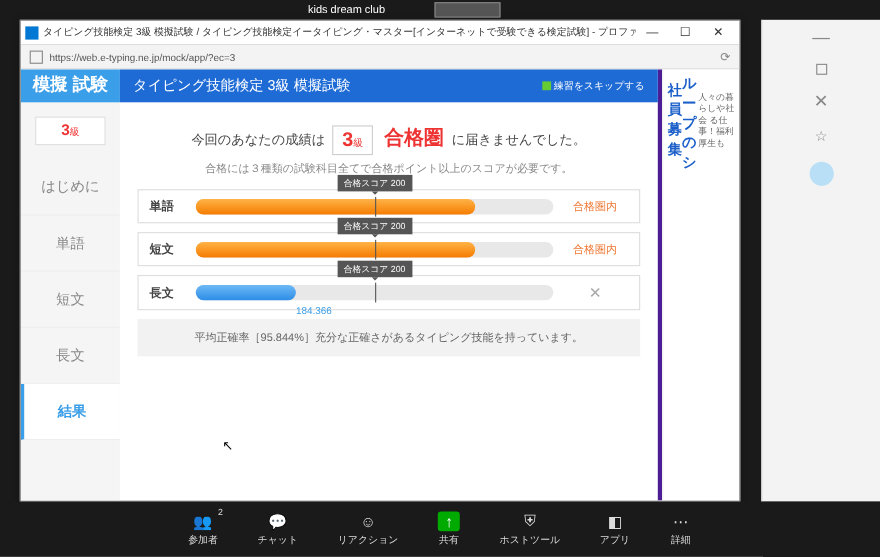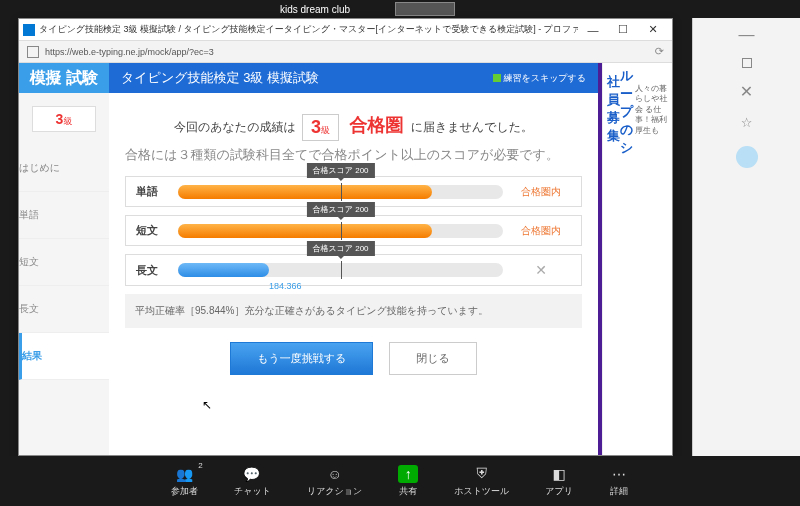--- a/index.html
+++ b/index.html
@@ -17,47 +17,47 @@
 .url-text{font-size:9px;color:#555;flex:1}
 .url-right{display:flex;gap:8px}
 .url-right span{color:#888;font-size:11px}
 .edge-content{display:flex;height:calc(100% - 44px);overflow:hidden}
 .app-area{flex:1;background:#fff;display:flex;border-right:4px solid #4c1d95}
 .app-sidebar{width:90px;background:#f5f5f5;display:flex;flex-direction:column}
 .logo-block{background:#3b9ee8;color:#fff;font-size:16px;font-weight:bold;padding:6px 8px;text-align:center;line-height:1.1}
 .level-block{background:#fff;border:1px solid #ddd;text-align:center;padding:3px;margin:13px}
 .level-text{color:#e33;font-size:14px;font-weight:bold}
 .level-sub{font-size:9px;color:#e33}
-.sb-item{padding:16px 0;font-size:10px;color:#888;border-bottom:1px solid #eee}
+.sb-item{padding:16px 0;text-align:center;font-size:13px;color:#888;border-bottom:1px solid #eee}
 .sb-item.active{background:#fff;color:#3b9ee8;font-weight:bold;border-left:3px solid #3b9ee8}
 .app-main{flex:1;display:flex;flex-direction:column}
 .app-header{background:#1e6bd6;color:#fff;padding:6px 12px;display:flex;align-items:center;justify-content:space-between}
 .app-header-title{font-size:13px}
 .app-header-skip{font-size:9px;display:flex;align-items:center;gap:3px}
 .skip-dot{width:8px;height:8px;background:#6c3}
 .app-body{padding:10px 16px;flex:1;overflow:auto}
 .result-line{text-align:center;font-size:12px;color:#444;margin:10px 0 5px}
 .result-badge{display:inline-block;background:#fff;border:1px solid #ccc;padding:2px 8px;margin:0 3px;vertical-align:middle}
 .result-badge .num{color:#e33;font-size:18px;font-weight:bold}
 .result-badge .sub{color:#e33;font-size:9px}
 .result-pass{color:#e33;font-size:18px;font-weight:bold;margin:0 4px}
-.result-note{font-size:13px;color:#888;margin-bottom:12px}
+.result-note{text-align:center;font-size:10px;color:#888;margin-bottom:12px}
 .score-row{border:1px solid #ddd;padding:7px 10px;margin-bottom:8px;position:relative;display:flex;align-items:center;gap:8px}
 .score-label{width:34px;font-size:11px;color:#444;font-weight:bold}
 .score-bar-wrap{flex:1;height:14px;background:#e8e8e8;border-radius:7px;position:relative;overflow:visible}
 .score-bar{height:100%;border-radius:7px;background:linear-gradient(#ffb347,#f57c00)}
 .score-bar.blue{background:linear-gradient(#6eb9f7,#2d8de6)}
 .score-marker{position:absolute;top:-22px;left:50%;transform:translateX(-50%);background:#555;color:#fff;font-size:8px;padding:2px 6px;white-space:nowrap}
 .score-marker:after{content:"";position:absolute;top:100%;left:50%;transform:translateX(-50%);border:3px solid transparent;border-top-color:#555}
 .score-tick{position:absolute;top:-2px;bottom:-2px;width:1px;background:#555;left:50%}
 .score-val{position:absolute;top:18px;left:28%;font-size:9px;color:#3b9ee8;font-weight:normal}
 .score-status{width:60px;text-align:center;font-size:10px}
 .st-pass{color:#e73}
 .st-fail{color:#aaa;font-size:14px}
-.summary-row{background:#f2f2f2;padding:10px;text-align:left;font-size:10px;color:#666;margin-bottom:14px}
+.summary-row{background:#f2f2f2;padding:10px;text-align:center;font-size:10px;color:#666;margin-bottom:14px}
 .btn-row{display:flex;justify-content:center;gap:16px}
 .btn{padding:8px 26px;font-size:11px;border:1px solid #ccc;cursor:pointer}
 .btn-primary{background:linear-gradient(#4aa3f0,#1e78d6);color:#fff;border-color:#1e78d6}
 .btn-secondary{background:#fff;color:#666}
 .ad-pane{width:70px;background:#fff;padding:4px;display:flex;flex-direction:row;border-left:1px solid #eee}
 .ad-img{flex:1;background:linear-gradient(#cfe8f5,#e8f2e0);display:flex;flex-direction:column;justify-content:center;overflow:hidden}
 .ad-big{font-size:28px;font-weight:bold;color:#222;line-height:1;text-align:center;writing-mode:vertical-rl;margin:0 auto}
 .ad-link1{color:#1a5fc9;font-size:13px;font-weight:bold;margin-top:6px}
 .ad-link2{color:#1a5fc9;font-size:13px;font-weight:bold}
 .ad-desc{font-size:8px;color:#666;margin-top:17px;line-height:1.3}
@@ -154,24 +154,20 @@
                 <div class="score-bar-wrap">
                   <div class="score-marker">合格スコア 200</div>
                   <div class="score-tick"></div>
                   <div class="score-bar blue" style="width:28%"></div>
                   <div class="score-val">184.366</div>
                 </div>
                 <div class="score-status st-fail">✕</div>
               </div>
             </div>
           <div class="summary-row">平均正確率［95.844%］充分な正確さがあるタイピング技能を持っています。</div>
-          <div class="btn-row">
-            <div class="btn btn-primary">もう一度挑戦する</div>
-            <div class="btn btn-secondary">閉じる</div>
-          </div>
         </div>
       </div>
     </div>
     <div class="ad-pane">
       <div class="ad-img">
         <div class="ad-big">正社員募</div>
       </div>
       <div class="ad-link1">社員募集</div>
       <div class="ad-link2">ループのシ</div>
       <div class="ad-desc">人々の暮らしや社会

